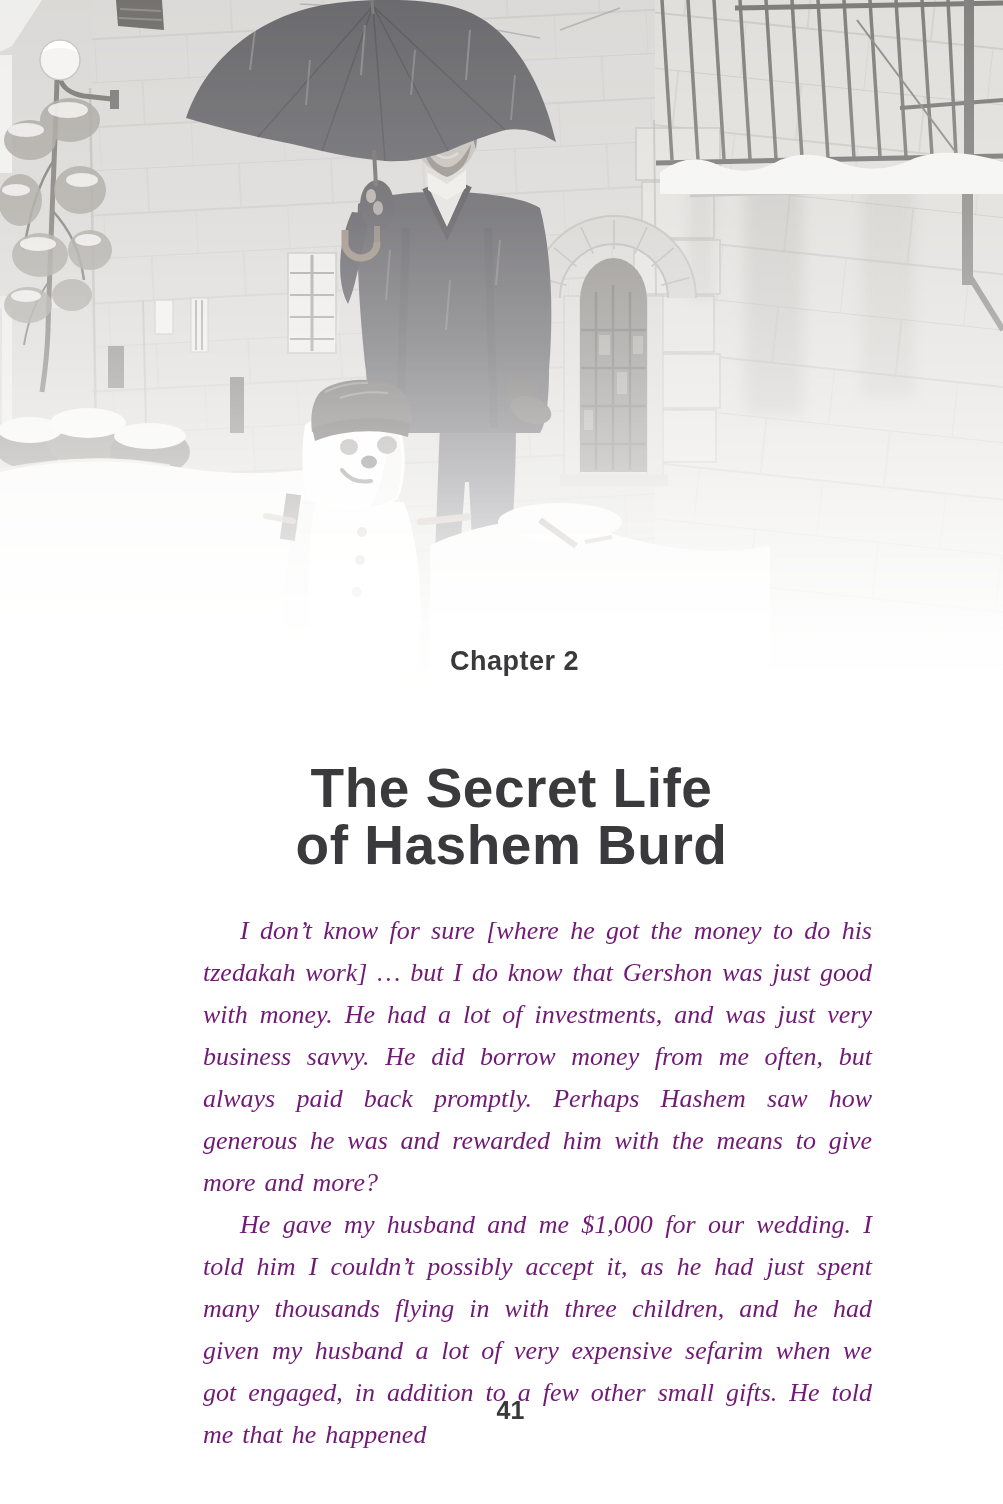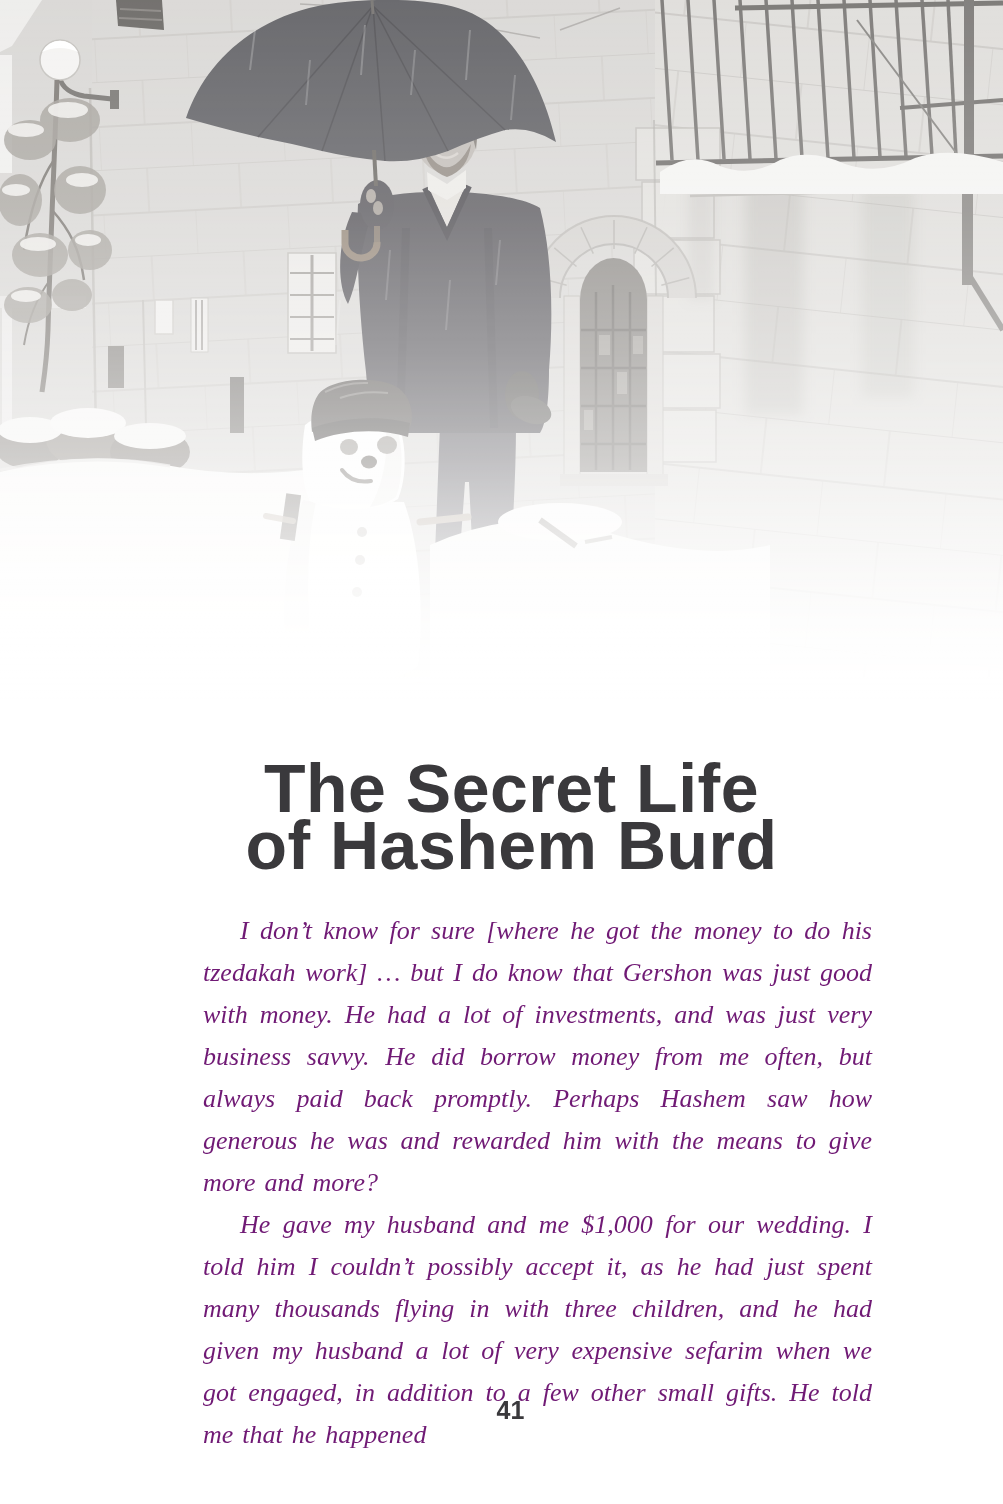--- a/index.html
+++ b/index.html
@@ -19,21 +19,21 @@
     position:absolute;top:646px;left:0;right:0;
     padding-left:26px;
     text-align:center;
     font-size:27px;font-weight:700;letter-spacing:.5px;
     color:#3a393b;
   }
   .title{
     position:absolute;top:760px;left:0;right:0;
     padding-left:20px;
     text-align:center;
-    font-size:68px;line-height:57px;font-weight:700;
+    font-size:55px;line-height:57px;font-weight:700;
     letter-spacing:.5px;
     color:#3a393c;
   }
   .prose{
     position:absolute;top:910px;left:203px;width:669px;
     font-family:"Liberation Serif", serif;
     font-style:italic;
     font-size:26px;line-height:42px;
     word-spacing:2.5px;
     text-align:justify;
@@ -340,20 +340,21 @@
         <line x1="450" y1="280" x2="446" y2="330" opacity="0.18"></line>
         <line x1="500" y1="240" x2="496" y2="285" opacity="0.18"></line>
         <line x1="340" y1="300" x2="336" y2="345" opacity="0.18"></line>
       </g>
 
       <rect x="0" y="0" width="1003" height="700" fill="#ffffff" opacity="0.17"></rect>
       <rect x="0" y="0" width="1003" height="700" fill="url(#fade)"></rect>
     </svg>
   </div>
 
+  <div class="chapter-label">Chapter 2</div>
 
   <h1 class="title" style="margin:0;">
     <span>The Secret Life</span><br>
     <span>of Hashem Burd</span>
   </h1>
 
   <div class="prose">
     <p>I don’t know for sure [where he got the money to do his tzedakah work] … but I do know that Gershon was just good with money. He had a lot of investments, and was just very business savvy. He did borrow money from me often, but always paid back promptly. Perhaps Hashem saw how generous he was and rewarded him with the means to give more and more?</p>
     <p>He gave my husband and me $1,000 for our wedding. I told him I couldn’t possibly accept it, as he had just spent many thousands flying in with three children, and he had given my husband a lot of very expensive sefarim when we got engaged, in addition to a few other small gifts. He told me that he happened</p>
   </div>

